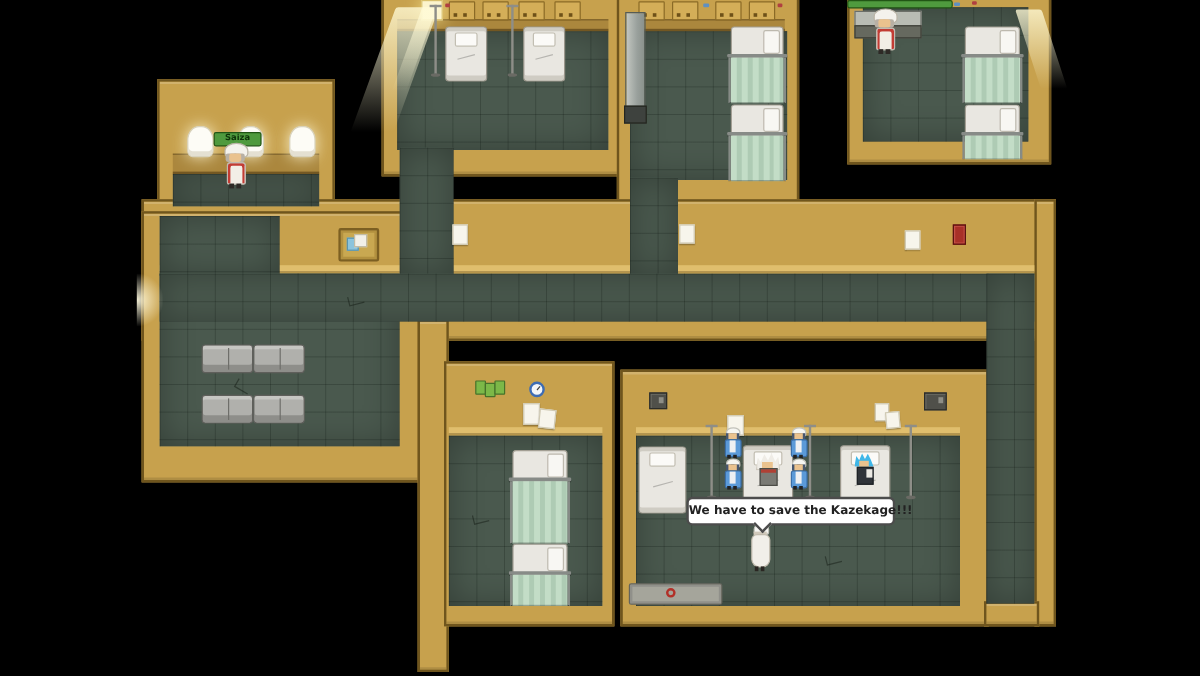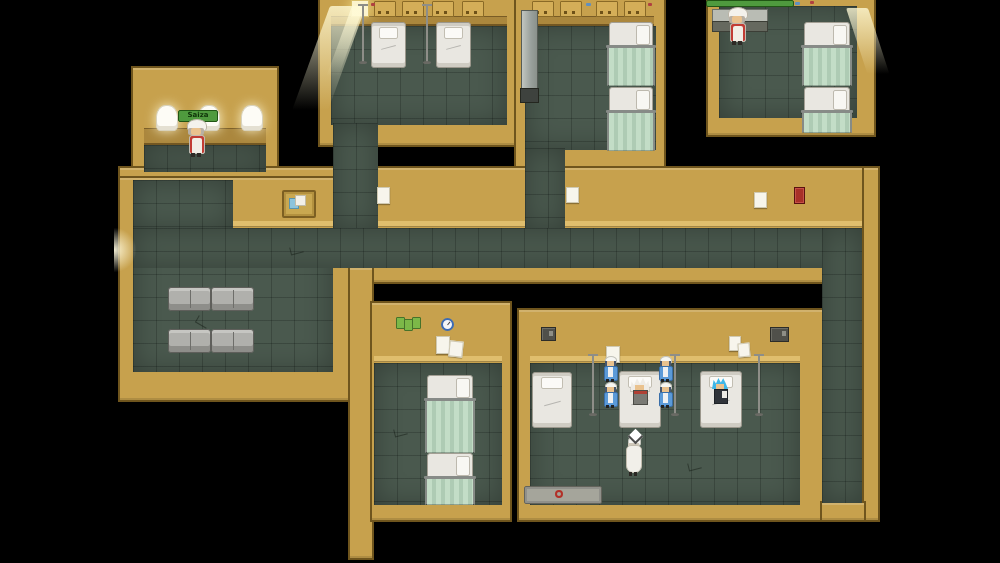--- a/index.html
+++ b/index.html
@@ -302,15 +302,16 @@
   </div>
   <div class="chr nursew" style="left:623px;top:436px">
     <div class="cap"></div>
       <div class="hair"></div>
       <div class="body"></div>
       <div class="feet"></div>
   </div>
   <div class="mat" style="left:524px;top:486px;width:76px;height:16px"></div>
   <div class="crack" style="left:688px;top:462px"></div>
 
+  <div class="bubble" style="left:572px;top:414px;width:174px;height:24px">We have to save the Kazekage!!!</div>
   <div class="bubble-tail" style="left:630px;top:431px"></div>
 
 </div>
 
 </body></html>

